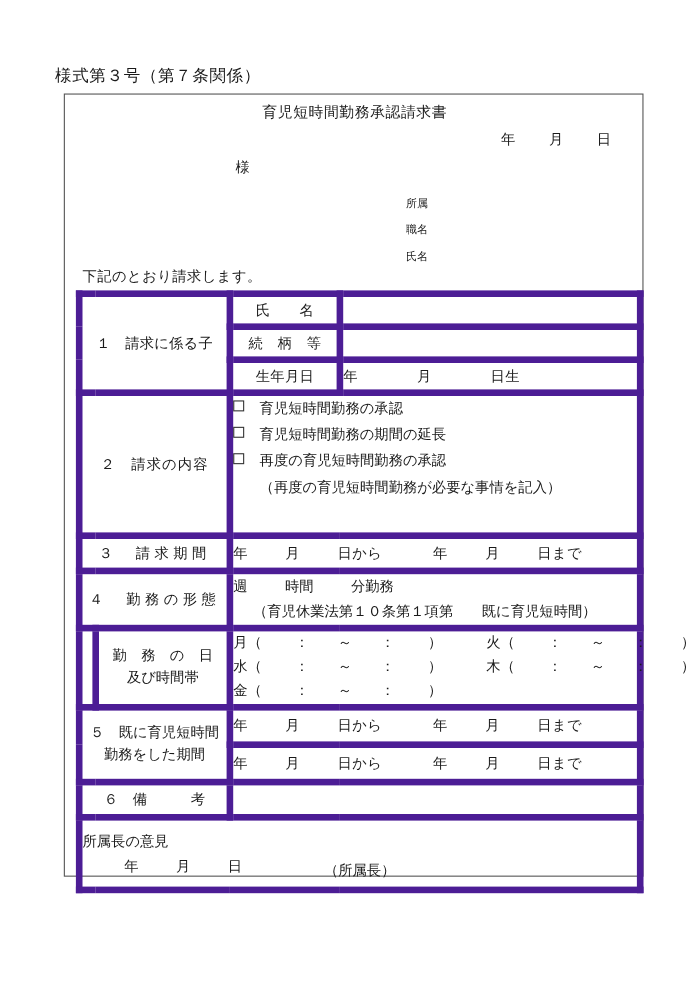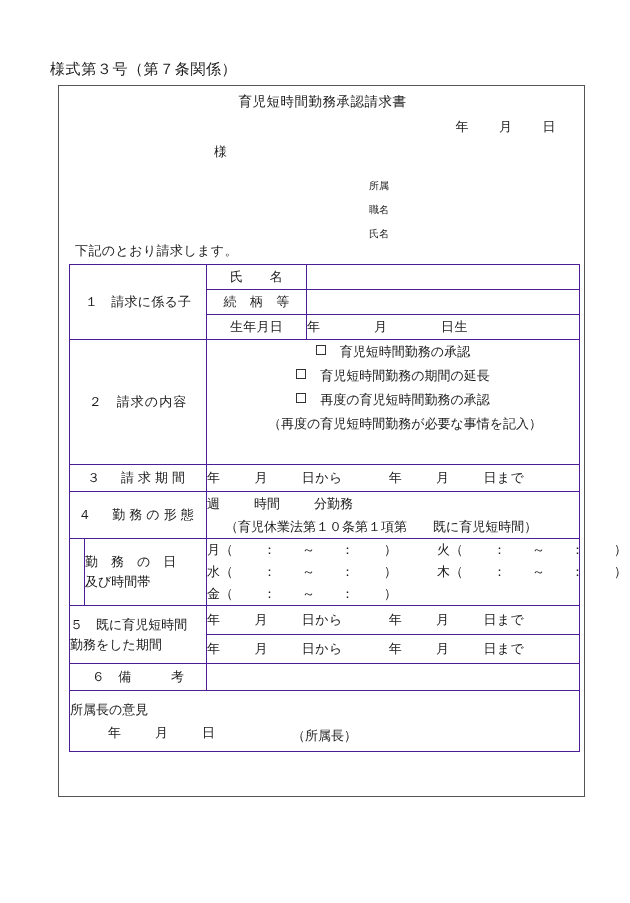--- a/index.html
+++ b/index.html
@@ -85,54 +85,55 @@
   .main-table {
     position: absolute;
     left: 10px;
     top: 178px;
     width: 510px;
     border-collapse: collapse;
     table-layout: fixed;
     font-size: 13px;
   }
   .main-table td {
-    border: 1px solid #4c1d95;
+    border: 6px solid #4c1d95;
     padding: 0;
     vertical-align: middle;
   }
   .lbl {
     text-align: center;
     letter-spacing: 0.2px;
     white-space: nowrap;
   }
   .cell-pad { padding: 4px 8px; }
   .two-line {
     line-height: 20px;
+    text-align: center;
   }
 
   
   .sp1 { letter-spacing: 1px; }
   .sp4 { letter-spacing: 4px; }
 
   
   .check-list {
     padding: 9px 0 10px 10px;
     line-height: 24px;
   }
-  .check-row { white-space: nowrap; text-align: center; }
+  .check-row { white-space: nowrap; }
   .box {
     display: inline-block;
     width: 10px;
     height: 10px;
     border: 1px solid #333;
     margin-right: 14px;
     vertical-align: 1px;
     box-sizing: border-box;
   }
-  .note-indent { padding-left: 24px; }
+  .note-indent { padding-left: 24px; font-family: Liberation Mono, monospace; }
 
   
   .range {
     letter-spacing: 0.4px;
     white-space: nowrap;
     padding: 5px 0;
     margin-left: 23px;
   }
   .range .s { display: inline-block; width: 34px; }
   .range .s2 { display: inline-block; width: 46px; }

